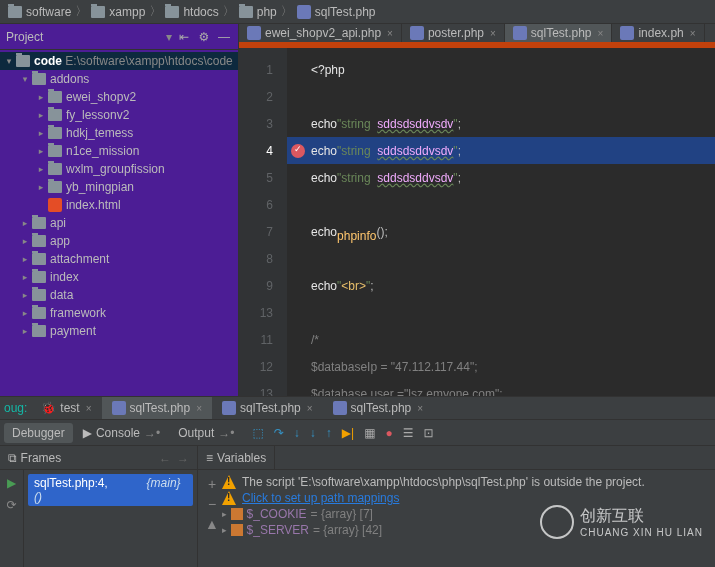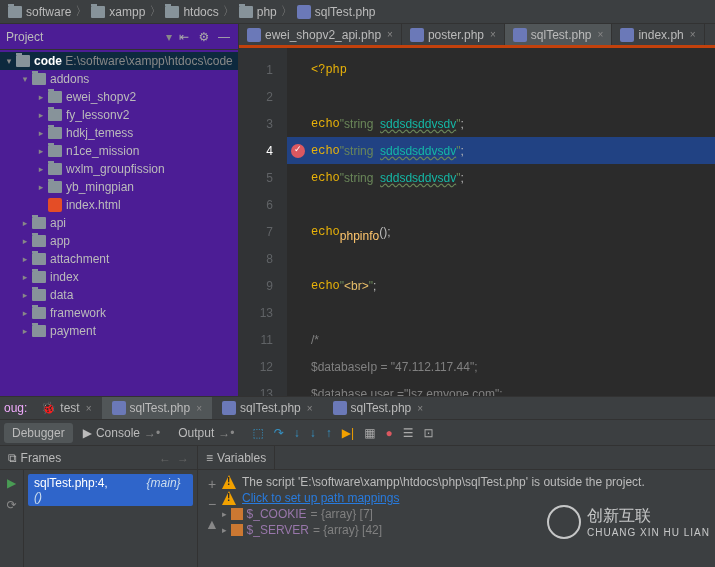--- a/index.html
+++ b/index.html
@@ -12,37 +12,37 @@
 .php-icon{width:14px;height:14px;background:#6b79b8;display:inline-block;margin-right:4px;border-radius:2px;}
 .main{display:flex;height:372px;}
 .sidebar{width:239px;background:#4c1d95;border-right:1px solid #323232;display:flex;flex-direction:column;}
 .proj-header{display:flex;align-items:center;padding:4px 6px;border-bottom:1px solid #323232;height:26px;}
 .proj-header .title{flex:1;color:#bbb;}
 .proj-header .ico{width:16px;height:16px;margin-left:4px;color:#aaa;cursor:pointer;display:flex;align-items:center;justify-content:center;}
 .tree{flex:1;overflow:hidden;padding:2px 0;}
 .tree-row{display:flex;align-items:center;height:18px;padding-right:4px;cursor:pointer;white-space:nowrap;}
 .tree-row.sel{background:#0d293e;}
 .arrow{width:10px;display:inline-block;color:#888;font-size:9px;margin-right:2px;text-align:center;}
-.tabs{display:flex;background:#3c3f41;border-bottom:3px solid #c2410c;height:24px;text-align:center;}
+.tabs{display:flex;background:#3c3f41;border-bottom:6px solid #c2410c;height:24px;text-align:center;}
 .tab{display:flex;align-items:center;padding:0 8px;border-right:1px solid #323232;cursor:pointer;position:relative;}
 .tab.active{background:#515658;}
 .tab .close{margin-left:6px;color:#888;font-size:10px;}
 .editor-wrap{flex:1;display:flex;flex-direction:column;background:#2b2b2b;}
 .editor{flex:1;display:flex;overflow:hidden;}
 .gutters{background:#313335;width:48px;padding-top:8px;}
 .gline{height:27px;display:flex;align-items:center;justify-content:flex-end;padding-right:14px;color:#606366;font-size:12px;position:relative;}
 .gline.bp{color:#fff;}
 .bp-mark{position:absolute;right:-18px;width:14px;height:14px;background:#db5860;border-radius:50%;}
 .bp-mark:after{content:"✓";color:#fff;font-size:9px;position:absolute;top:0;left:3px;}
 .code{flex:1;padding-top:8px;font-family:Consolas,monospace;font-size:14px;}
 .cline{height:27px;display:flex;align-items:center;padding-left:24px;white-space:pre;}
 .cline.hl{background:#214283;}
-.kw{color:#eab308;font-family:Liberation Mono, monospace;}
+.kw{color:#e5e5e5;}
 .str{color:#6a8759;}
-.ustr{color:#14b8a6;text-decoration:underline wavy #6a8759;}
+.ustr{color:#f0abfc;text-decoration:underline wavy #6a8759;}
 .fn{color:#ffc66d;margin-top:8px;}
 .cmt{color:#808080;}
 .tag{color:#e8bf6a;}
 .bottom-tabs{display:flex;background:#3c3f41;border-top:1px solid #323232;border-bottom:1px solid #323232;height:24px;align-items:center;}
 .btab{padding:0 10px;display:flex;align-items:center;height:100%;cursor:pointer;}
 .btab.active{background:#515658;}
 .btab .close{margin-left:6px;color:#888;font-size:10px;}
 .debug-bar{display:flex;align-items:center;background:#3c3f41;border-bottom:1px solid #323232;height:26px;padding:0 4px;}
 .debug-tab{padding:3px 8px;cursor:pointer;margin-right:2px;}
 .debug-tab.active{background:#515658;border-radius:3px;}
@@ -62,21 +62,21 @@
 .vars-content{flex:1;}
 .warn-line{display:flex;align-items:center;padding:1px 0;}
 .warn-ico{width:14px;height:14px;background:#f2a100;clip-path:polygon(50% 0,100% 100%,0 100%);margin-right:6px;position:relative;}
 .warn-ico:after{content:"!";position:absolute;top:1px;left:5px;color:#2b2b2b;font-size:10px;font-weight:bold;}
 .link{color:#287bde;text-decoration:underline;cursor:pointer;}
 .var-line{display:flex;align-items:center;padding:1px 0;}
 .var-arrow{color:#888;margin-right:4px;font-size:9px;}
 .var-ico{width:12px;height:12px;background:#cc7832;margin-right:4px;display:inline-block;}
 .var-name{color:#9876aa;}
 .var-val{color:#808080;margin-left:4px;}
-.watermark{position:absolute;right:5px;bottom:28px;color:#fff;opacity:.7;display:flex;align-items:center;gap:6px;pointer-events:none;}
+.watermark{position:absolute;right:12px;bottom:28px;color:#fff;opacity:.7;display:flex;align-items:center;gap:6px;pointer-events:none;}
 .watermark .logo{width:34px;height:34px;border:2px solid #fff;border-radius:50%;position:relative;}
 .watermark .txt{font-size:16px;}
 .watermark .sub{font-size:10px;letter-spacing:1px;}
 </style>
 </head>
 <body>
 
 <div class="breadcrumb" id="bc">
     <span><span class="folder-icon"></span>software</span>
     <span class="sep">〉</span>
@@ -235,21 +235,21 @@
           <div class="cline"></div>
           <div class="cline"><span class="cmt">/*</span></div>
           <div class="cline"><span class="cmt">$databaseIp = "47.112.117.44";</span></div>
           <div class="cline"><span class="cmt">$database user ="lsz emyone com";</span></div>
         </div>
     </div>
   </div>
 </div>
 
 <div class="bottom-tabs" id="btabs">
-    <span style="padding: 0px 4px; color: #f0abfc;">oug:</span>
+    <span style="padding: 0px 4px; color: #14b8a6;">oug:</span>
     <div class="btab">
       <span style="color:#499c54;margin-right:4px">🐞</span>
       <span>test</span>
       <span class="close">×</span>
     </div>
     <div class="btab active">
       <span class="php-icon"></span>
       <span>sqlTest.php</span>
       <span class="close">×</span>
     </div>

